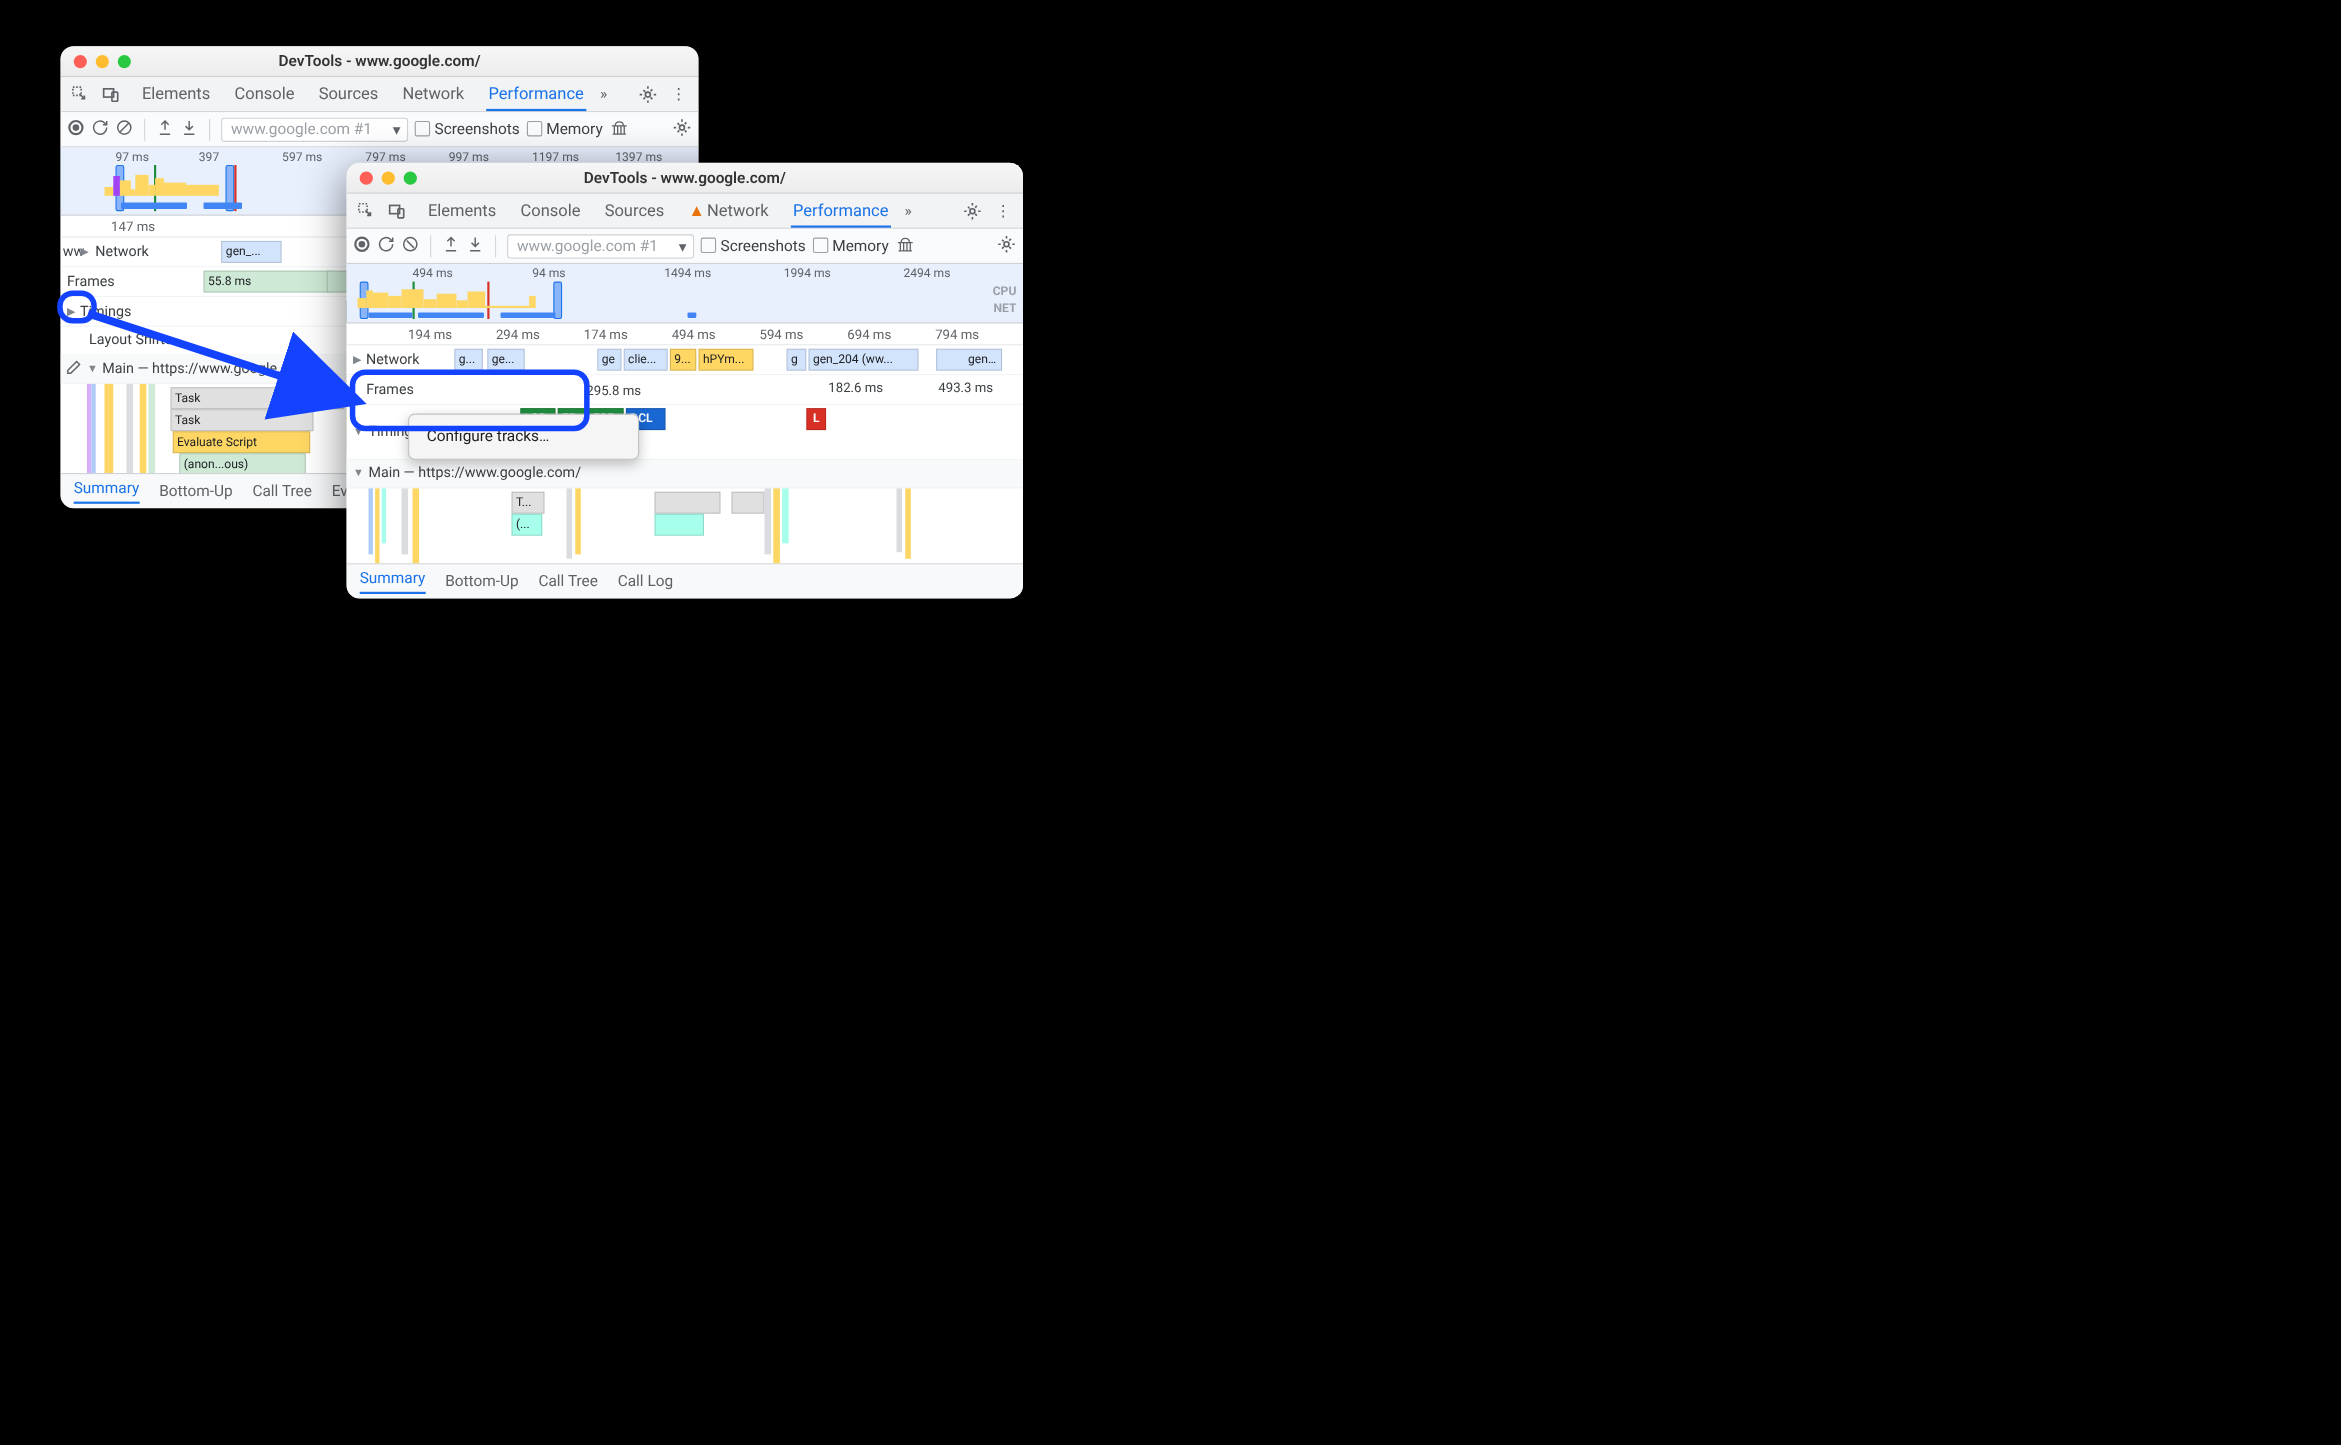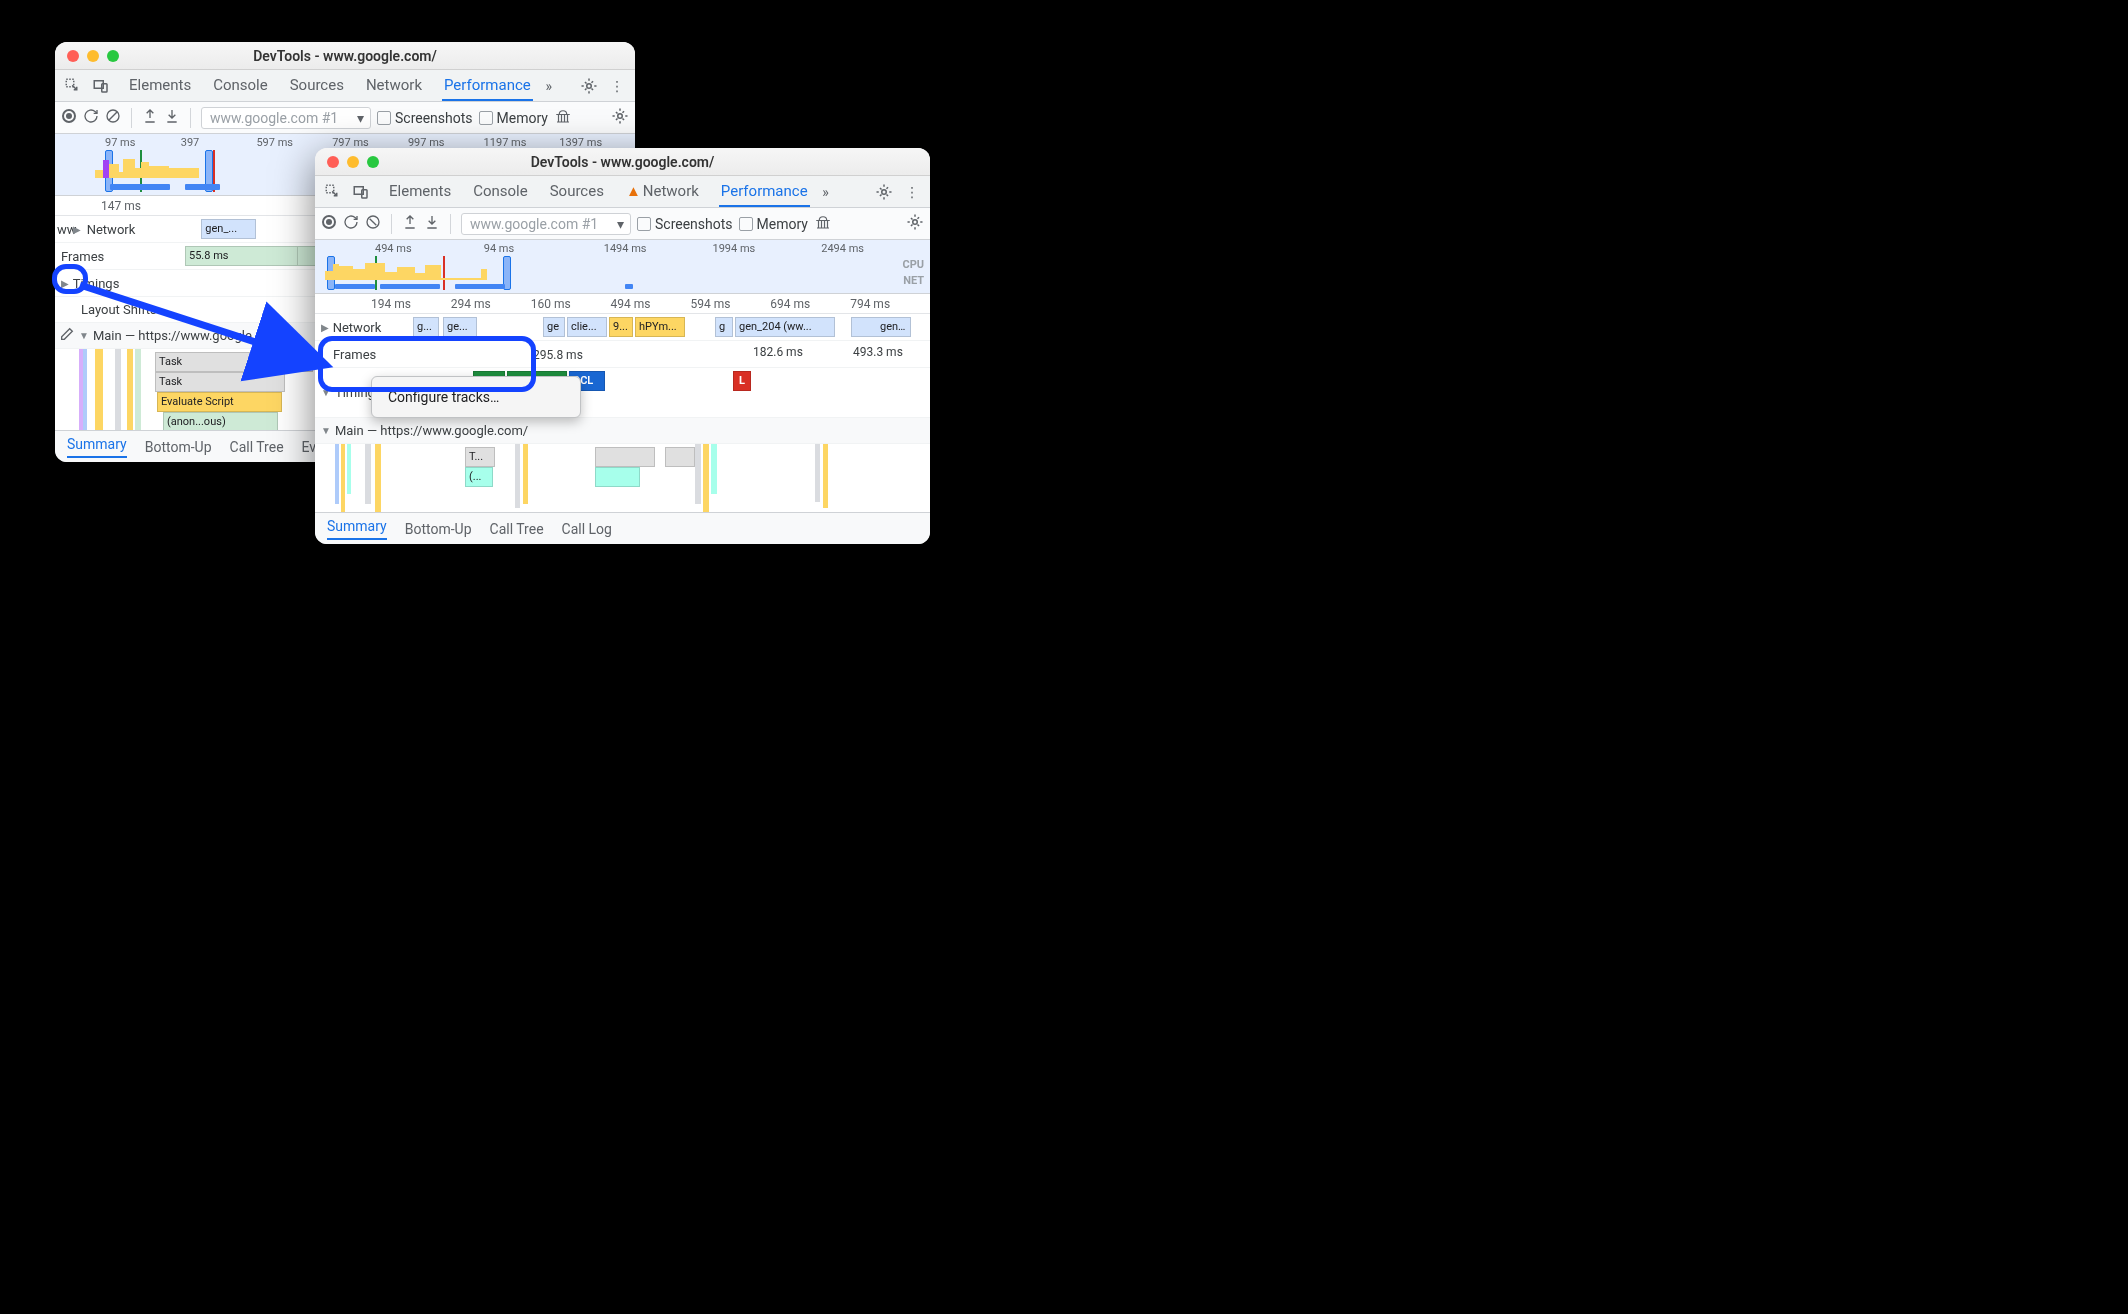--- a/index.html
+++ b/index.html
@@ -510,21 +510,21 @@
       <div class="net-bar" style="left:10px;width:40px;bottom:1px;height:5px;"></div>
       <div class="net-bar" style="left:55px;width:60px;bottom:1px;height:5px;"></div>
       <div class="net-bar" style="left:130px;width:50px;bottom:1px;height:5px;"></div>
       <div class="net-bar" style="left:300px;width:8px;bottom:1px;height:5px;"></div>
     </div>
   </div>
 
   <div class="timeline-ruler" style="padding-left:56px;">
     <span class="tick">194 ms</span>
     <span class="tick">294 ms</span>
-    <span class="tick">160 ms</span>
+    <span class="tick">174 ms</span>
     <span class="tick">494 ms</span>
     <span class="tick">594 ms</span>
     <span class="tick">694 ms</span>
     <span class="tick">794 ms</span>
   </div>
 
   <div class="tracks" style="position:relative;">
     <div class="track-row">
       <div class="track-label" style="width:68px;">
           <span class="disclosure">▶</span>

